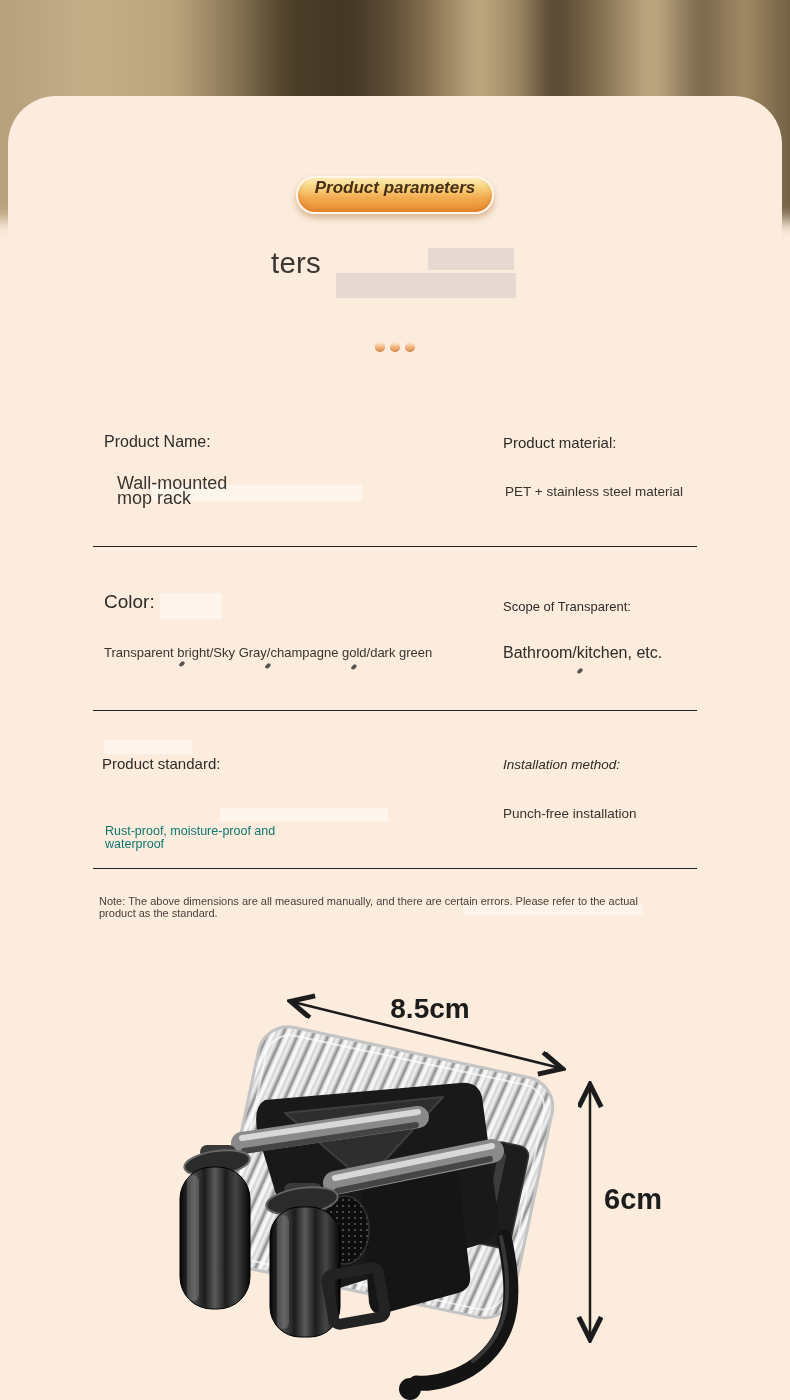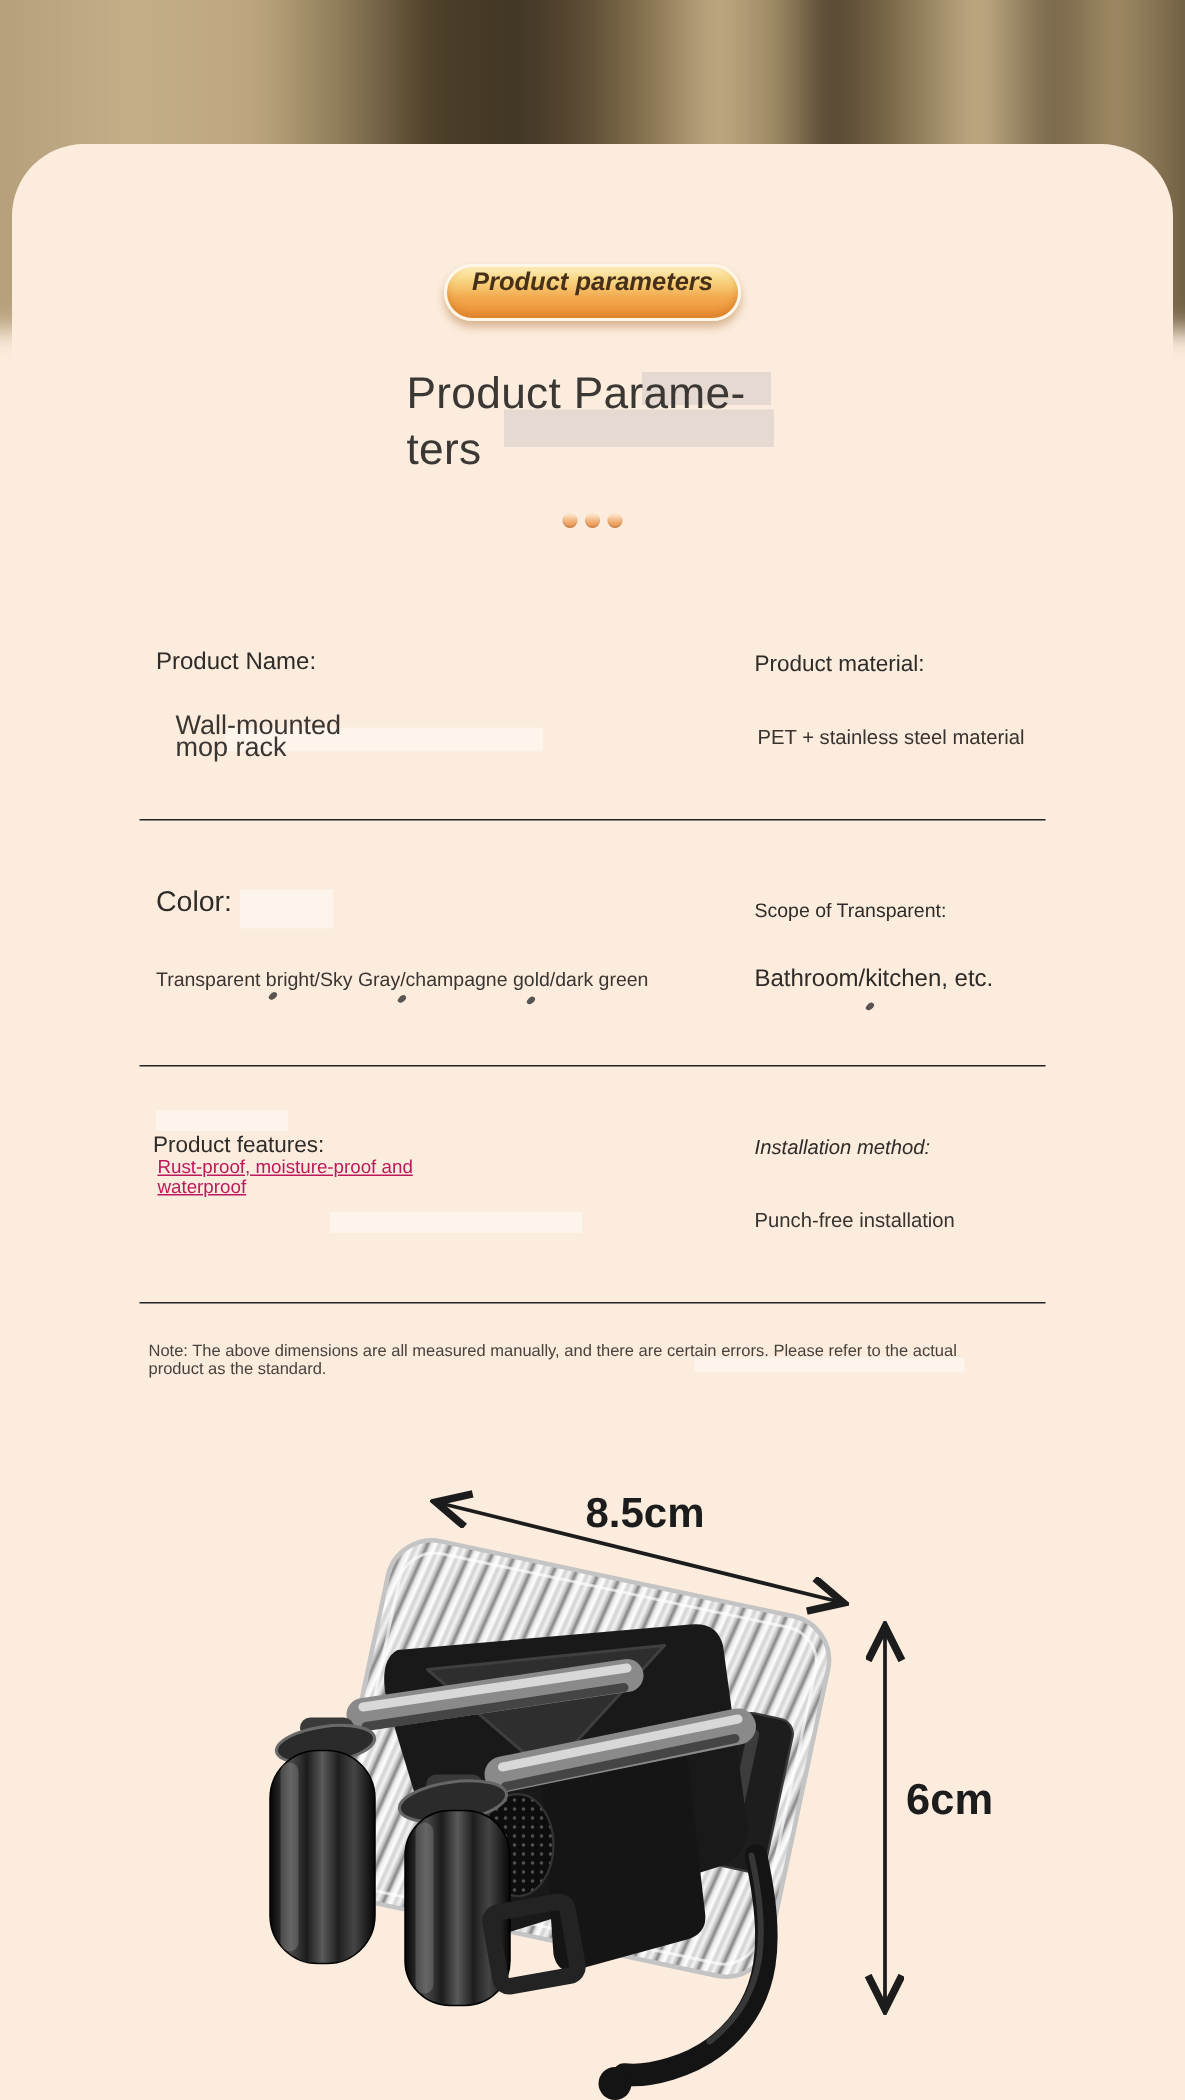--- a/index.html
+++ b/index.html
@@ -48,21 +48,21 @@
   .l1-value{left:109px;top:380px;font-size:18px;line-height:15px;width:130px;color:#3a3531;}
   .r1-label{left:495px;top:338px;font-size:15px;}
   .r1-value{left:497px;top:388px;font-size:13.5px;color:#38332f;}
   .divider{position:absolute;left:85px;width:604px;height:0;border-top:1.6px solid #232323;z-index:2;}
   .d1{top:450px;} .d2{top:614px;} .d3{top:772px;}
   .l2-label{left:96px;top:495px;font-size:19px;}
   .l2-value{left:96px;top:549px;font-size:13px;color:#3a3531;}
   .r2-label{left:495px;top:503px;font-size:13px;}
   .r2-value{left:495px;top:548px;font-size:16px;color:#2f2b28;}
   .l3-label{left:94px;top:659px;font-size:15px;}
-  .l3-value{left:97px;top:676px;font-size:12.5px;line-height:13px;width:195px;color:#be185d;text-decoration:underline;}
+  .l3-value{left:97px;top:729px;font-size:12.5px;line-height:13px;width:195px;color:#0f766e;}
   .r3-label{left:495px;top:661px;font-size:13.5px;font-style:italic;}
   .r3-value{left:495px;top:710px;font-size:13.5px;color:#38332f;}
   .note{
     position:absolute;left:91px;top:799px;width:548px;
     font-size:11px;line-height:12px;color:#48423d;z-index:2;
   }
   .speck{position:absolute;width:4px;height:6px;background:#3a3a3a;opacity:.85;
     border-radius:60% 40% 70% 30%;transform:rotate(38deg);z-index:2;}
   .product{position:absolute;left:152px;top:879px;z-index:2;}
 </style>
@@ -74,21 +74,20 @@
 <div class="card">
 
   <div class="badge">
     <span>Product parameters</span>
   </div>
 
   <div class="hblock b1"></div>
   <div class="hblock b2"></div>
 
   <div class="heading">
-    <div>Product Parame-</div>
     <div>ters</div>
   </div>
 
   <div class="dots">
     <span class="dot"></span>
     <span class="dot"></span>
     <span class="dot"></span>
   </div>
 
   <div class="white-art" style="left:142px;top:389px;width:212px;height:16px;"></div>
@@ -106,21 +105,21 @@
   <div class="cell l2-label">Color:</div>
   <div class="cell l2-value">Transparent bright/Sky Gray/champagne gold/dark green</div>
   <div class="cell r2-label">Scope of Transparent:</div>
   <div class="cell r2-value">Bathroom/kitchen, etc.</div>
   <span class="speck" style="left:172px;top:565px;"></span>
   <span class="speck" style="left:258px;top:567px;"></span>
   <span class="speck" style="left:344px;top:568px;"></span>
   <span class="speck" style="left:570px;top:572px;"></span>
   <div class="divider d2"></div>
 
-  <div class="cell l3-label">Product features:</div>
+  <div class="cell l3-label">Product standard:</div>
   <div class="cell l3-value">Rust-proof, moisture-proof and waterproof</div>
   <div class="cell r3-label">Installation method:</div>
   <div class="cell r3-value">Punch-free installation</div>
   <div class="divider d3"></div>
 
   <div class="note">Note: The above dimensions are all measured manually, and there are certain errors. Please refer to the actual product as the standard.</div>
 
   <svg class="product" width="520" height="425" viewBox="0 0 520 425">
     <defs>
       <linearGradient id="fluteGrad" x1="0" y1="0" x2="1" y2="0">

